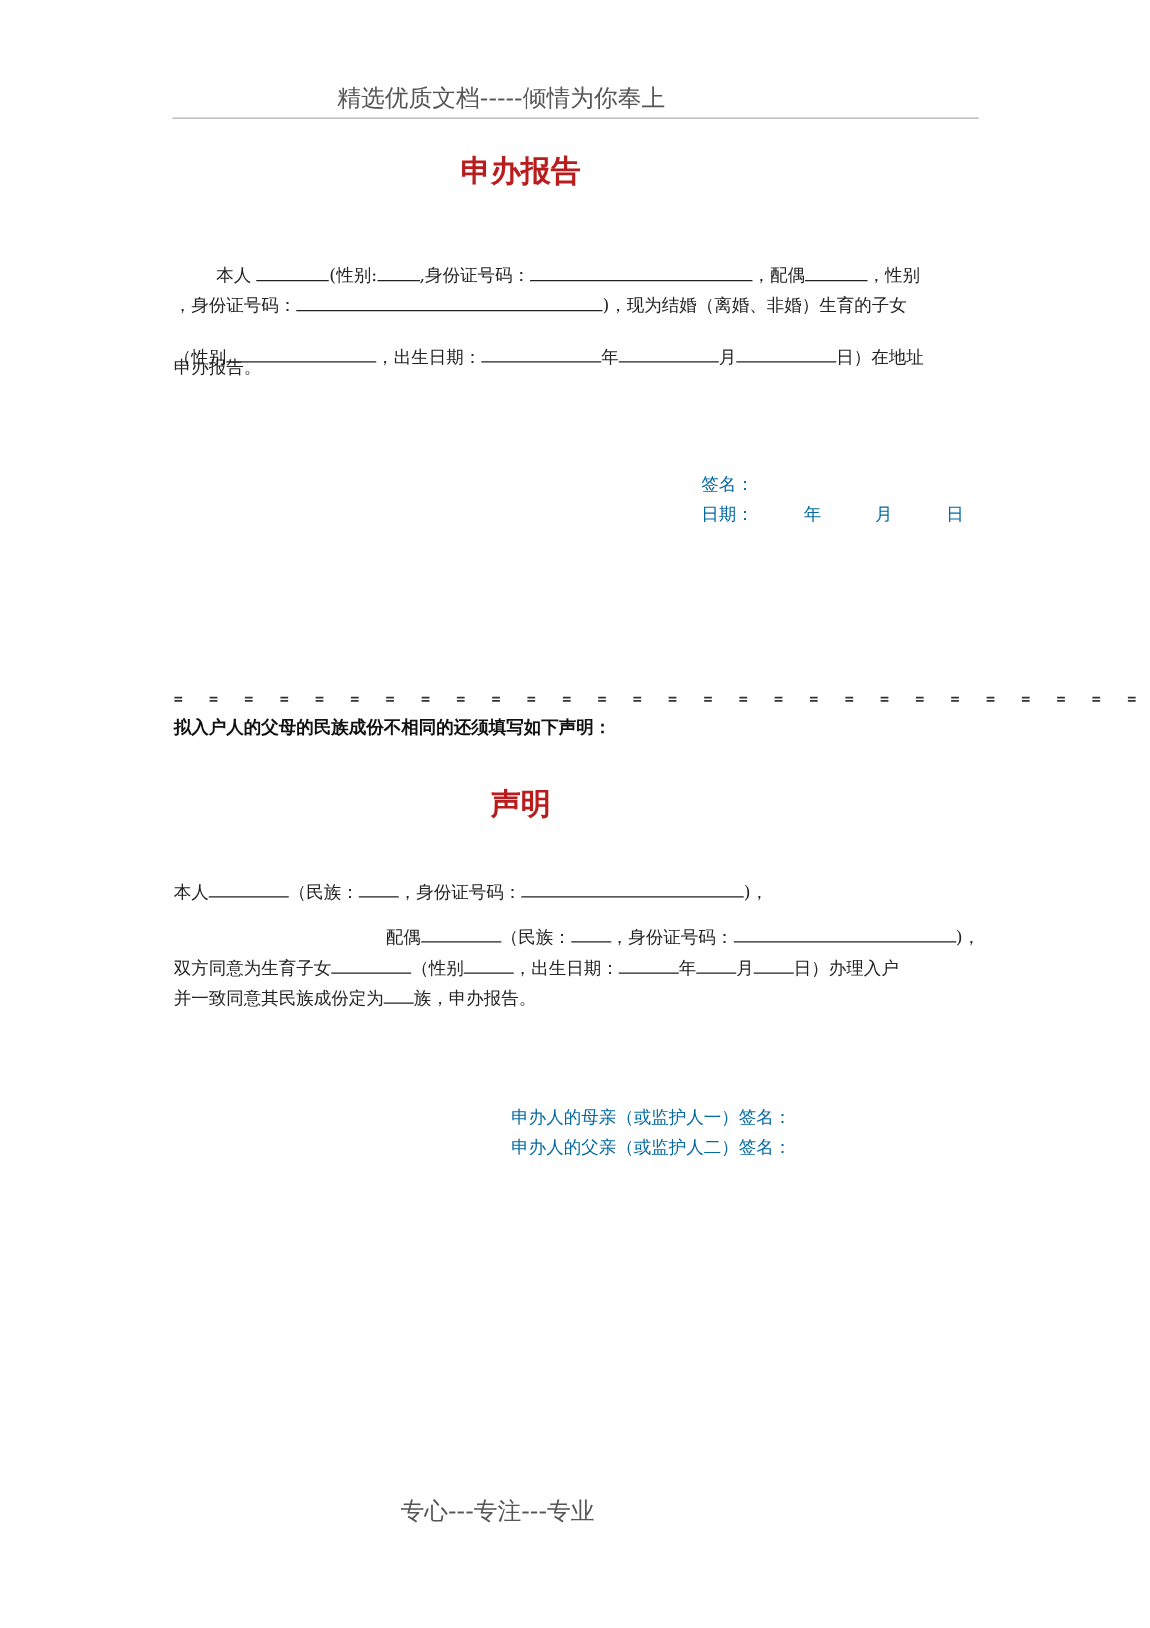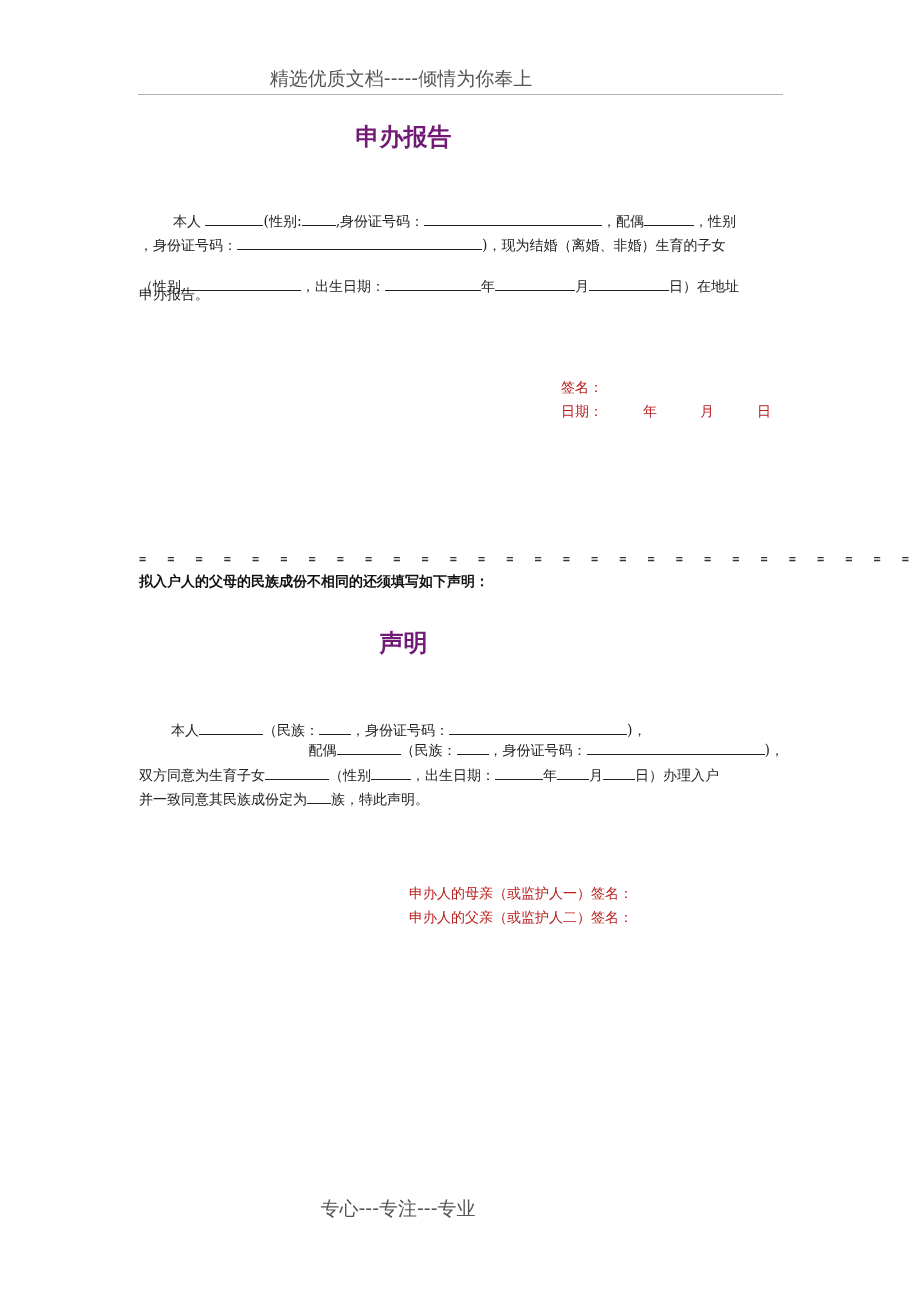--- a/index.html
+++ b/index.html
@@ -12,33 +12,33 @@
   .header-text {
     left: 0; width: 802px; top: 66px; text-align: center;
     font-family: "DejaVu Sans", "Liberation Sans", sans-serif;
     font-size: 19px; color: #555; letter-spacing: 0px;
   }
   .header-rule {
     left: 138px; width: 645px; top: 94px; height: 0;
     border-top: 1px solid #b0b0b0;
   }
   .title {
-    left: 4px; width: 799px; text-align: center;
+    left: 17px; width: 799px; text-align: center;
     font-family: "DejaVu Sans", "Liberation Sans", sans-serif;
-    font-weight: bold; font-size: 24px; color: #701a75;
+    font-weight: bold; font-size: 24px; color: #b91c1c;
   }
   .line {
     left: 139px; width: 645px; font-size: 14px; line-height: 24px;
     white-space: nowrap; color: #222;
   }
   .blank {
     display: inline-block; border-bottom: 1px solid #222; height: 15px;
     vertical-align: baseline;
   }
-  .sig { font-size: 14px; white-space: nowrap; color: #b91c1c; }
+  .sig { font-size: 14px; white-space: nowrap; color: #0369a1; }
   .dashes {
     left: 139px; top: 552px; font-size: 12px; letter-spacing: 6.9px;
     font-family: "DejaVu Sans Mono", "Liberation Mono", monospace;
     font-weight: bold; color: #333; white-space: nowrap;
   }
   .notice {
     left: 139px; top: 573px; font-size: 14px; font-weight: bold;
     font-family: "DejaVu Sans", "Liberation Sans", sans-serif; color: #111;
   }
   .footer-text {
@@ -73,29 +73,29 @@
 <div class="abs sig" style="left:561px; top:403px;">日期：</div>
 <div class="abs sig" style="left:643px; top:403px;">年</div>
 <div class="abs sig" style="left:700px; top:403px;">月</div>
 <div class="abs sig" style="left:757px; top:403px;">日</div>
 
 <div class="abs dashes">= = = = = = = = = = = = = = = = = = = = = = = = = = = = = = = = = = = = = =</div>
 <div class="abs notice">拟入户人的父母的民族成份不相同的还须填写如下声明：</div>
 
 <div class="abs title" style="top:627px;">声明</div>
 
-<div class="abs line" style="top:718px;margin-left:32px;">
+<div class="abs line" style="top:702px;">
   <span>本人</span><span class="blank" style="width:64px;"></span><span>（民族：</span><span class="blank" style="width:32px;"></span><span>，身份证号码：</span><span class="blank" style="width:178px;"></span><span>)，</span>
 </div>
 <div class="abs line" style="top:738px;text-align:right;">
   <span>配偶</span><span class="blank" style="width:64px;"></span><span>（民族：</span><span class="blank" style="width:32px;"></span><span>，身份证号码：</span><span class="blank" style="width:178px;"></span><span>)，</span>
 </div>
 <div class="abs line" style="top:763px;">
   <span>双方同意为生育子女</span><span class="blank" style="width:64px;"></span><span>（性别</span><span class="blank" style="width:40px;"></span><span>，出生日期：</span><span class="blank" style="width:48px;"></span><span>年</span><span class="blank" style="width:32px;"></span><span>月</span><span class="blank" style="width:32px;"></span><span>日）办理入户</span>
 </div>
 <div class="abs line" style="top:787px;">
-  <span>并一致同意其民族成份定为</span><span class="blank" style="width:24px;"></span><span>族，特此声明。</span>
+  <span>并一致同意其民族成份定为</span><span class="blank" style="width:24px;"></span><span>族，申办报告。</span>
 </div>
 
 <div class="abs sig" style="left:409px; top:885px;">申办人的母亲（或监护人一）签名：</div>
 <div class="abs sig" style="left:409px; top:909px;">申办人的父亲（或监护人二）签名：</div>
 
 <div class="abs footer-text">专心---专注---专业</div>
 
 </body></html>

